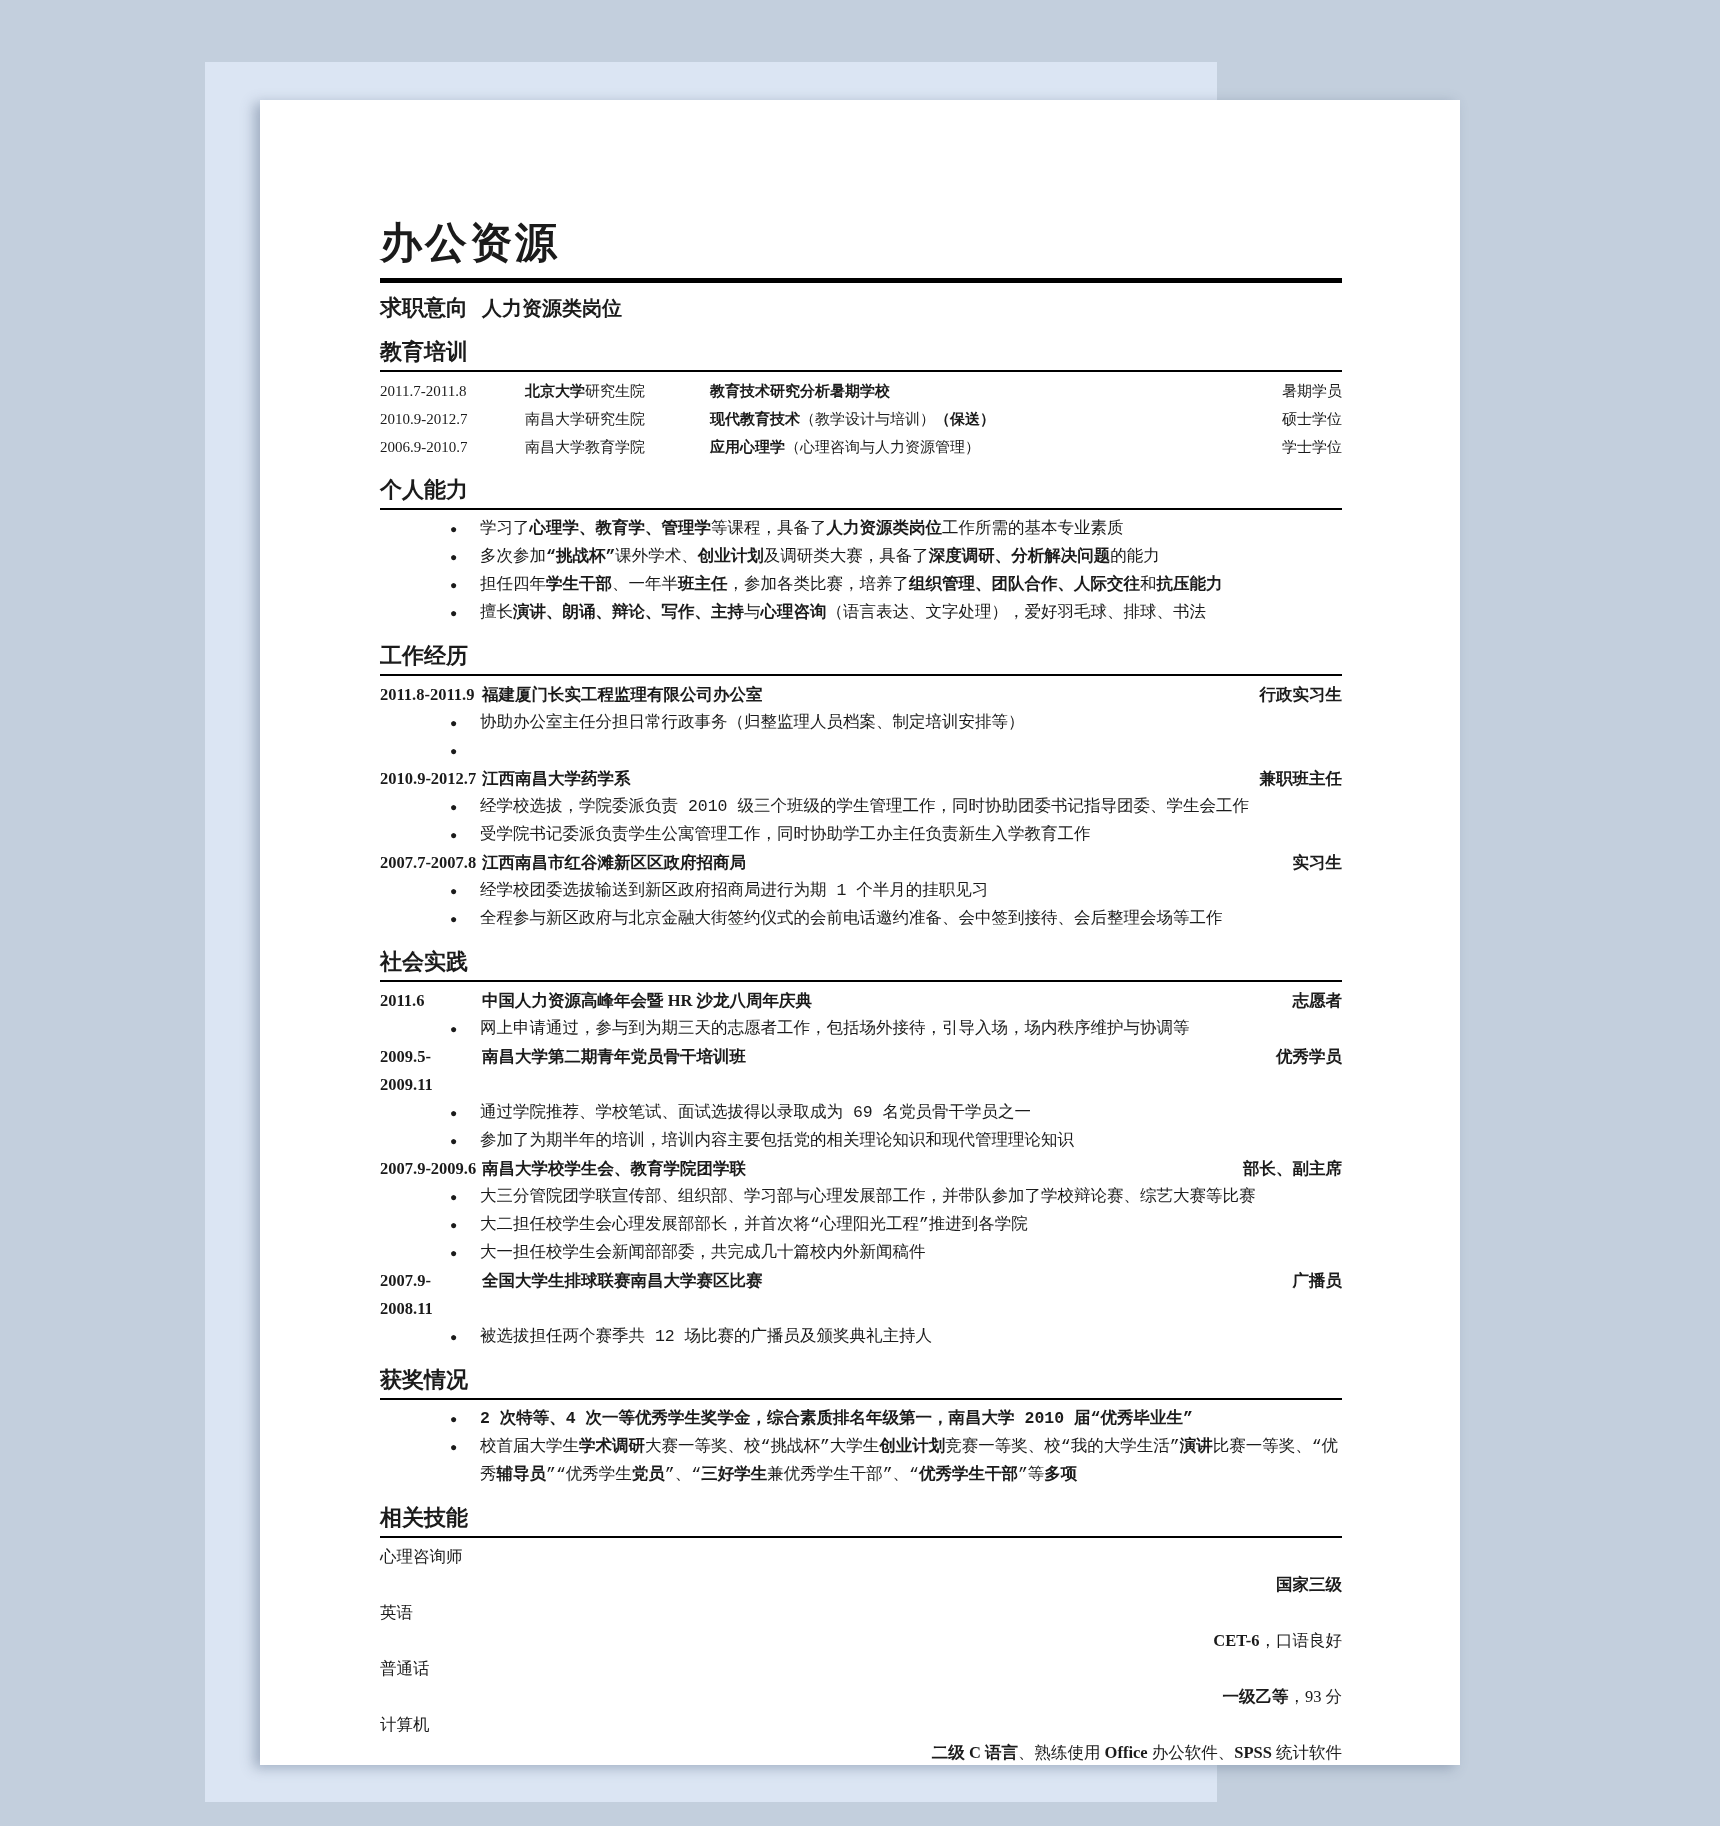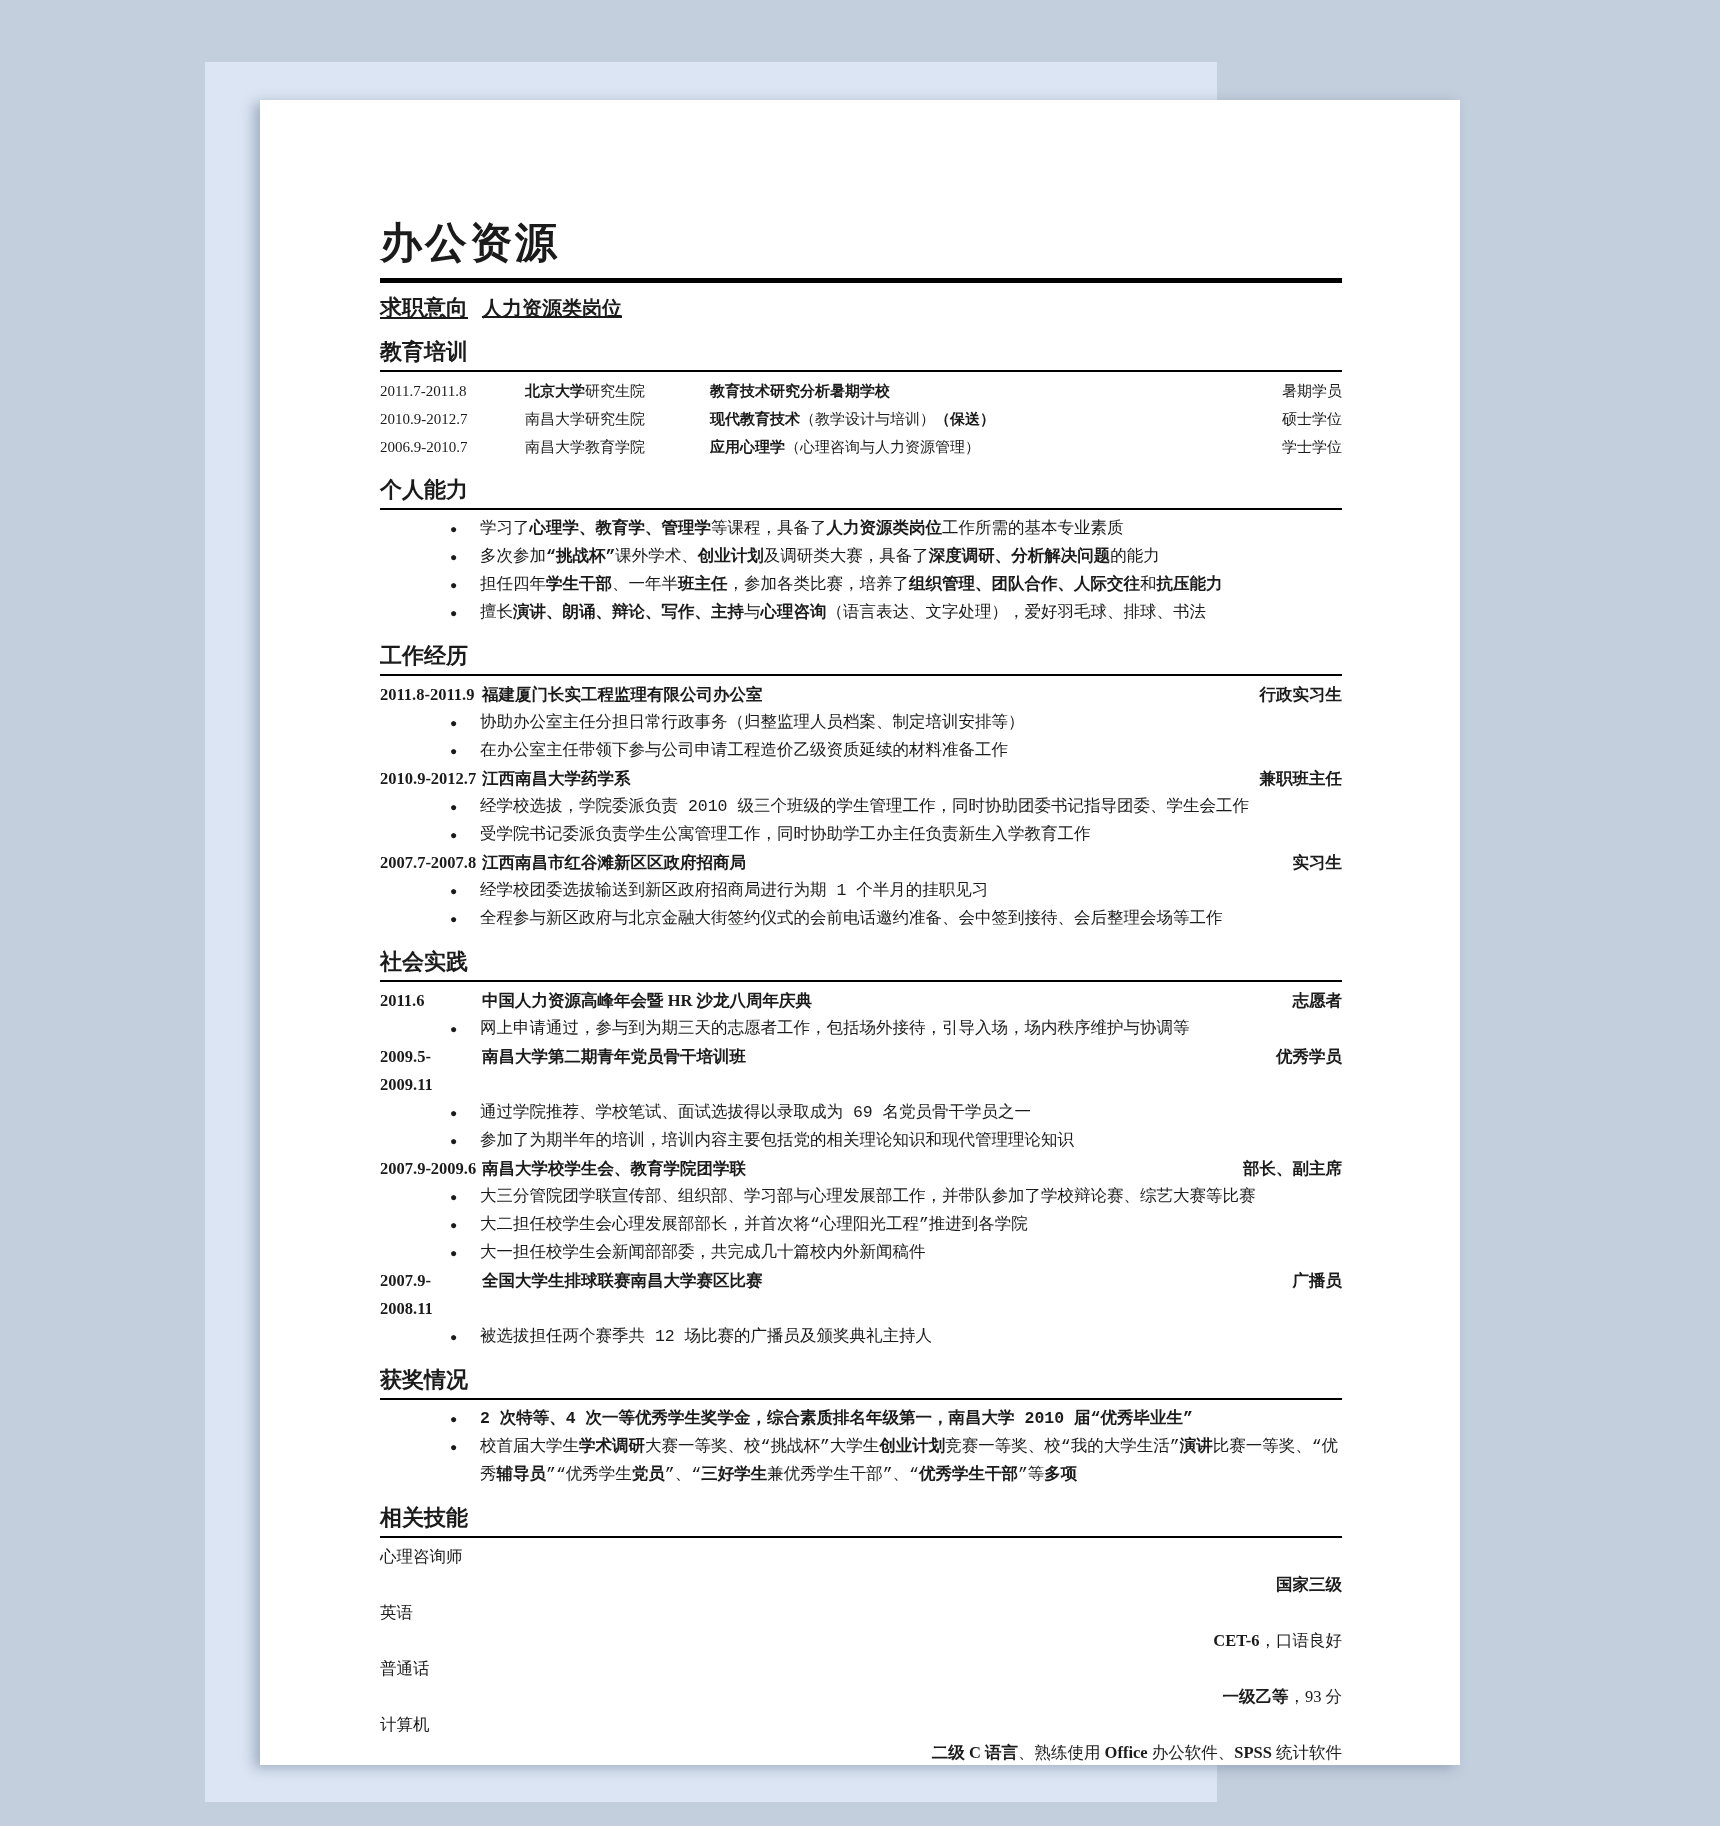--- a/index.html
+++ b/index.html
@@ -26,21 +26,21 @@
     font-weight:700;font-size:42px;line-height:50px;letter-spacing:3px;
     margin:0 0 10px 0;
   }
   .sub{font-size:17px;line-height:27px;margin:0;}
   .rule-thick{border:0;border-top:5px solid #000;margin:8px 0 0 0;}
   .rule-thin{border:0;border-top:2px solid #000;margin:3px 0 5px 0;}
   .h2{
     font-family:"Liberation Sans","DejaVu Sans",sans-serif;
     font-weight:700;font-size:22px;line-height:30px;margin:14px 0 0 0;
   }
-  .objective-row{display:flex;align-items:flex-start;gap:14px;margin:10px 0 0 0;text-decoration:underline;}
+  .objective-row{display:flex;align-items:flex-start;gap:14px;margin:10px 0 0 0;}
   .objective-row .h2{margin:0;}
   .obj-value{
     font-family:"Liberation Sans","DejaVu Sans",sans-serif;
     font-weight:700;font-size:20px;line-height:30px;
   }
   .row{display:flex;font-size:15px;line-height:28px;}
   .edu-date{flex:none;width:145px;}
   .edu-school{flex:none;width:185px;}
   .edu-program{flex:1;}
   .edu-degree{flex:none;white-space:nowrap;}
@@ -123,21 +123,20 @@
           <span class="entry-date">2011.8-2011.9</span>
           <span class="entry-org">福建厦门长实工程监理有限公司办公室</span>
           <span class="entry-role">行政实习生</span>
         </div>
         <div class="bullet-row">
           <span class="dot">●</span>
           <span class="btxt"><span>协助办公室主任分担日常行政事务（归整监理人员档案、制定培训安排等）</span></span>
         </div>
         <div class="bullet-row">
           <span class="dot">●</span>
-          <span class="btxt"><span>在办公室主任带领下参与公司申请工程造价乙级资质延续的材料准备工作</span></span>
         </div>
       </div>
       <div class="entry">
         <div class="entry-head">
           <span class="entry-date">2010.9-2012.7</span>
           <span class="entry-org">江西南昌大学药学系</span>
           <span class="entry-role">兼职班主任</span>
         </div>
         <div class="bullet-row">
           <span class="dot">●</span>

